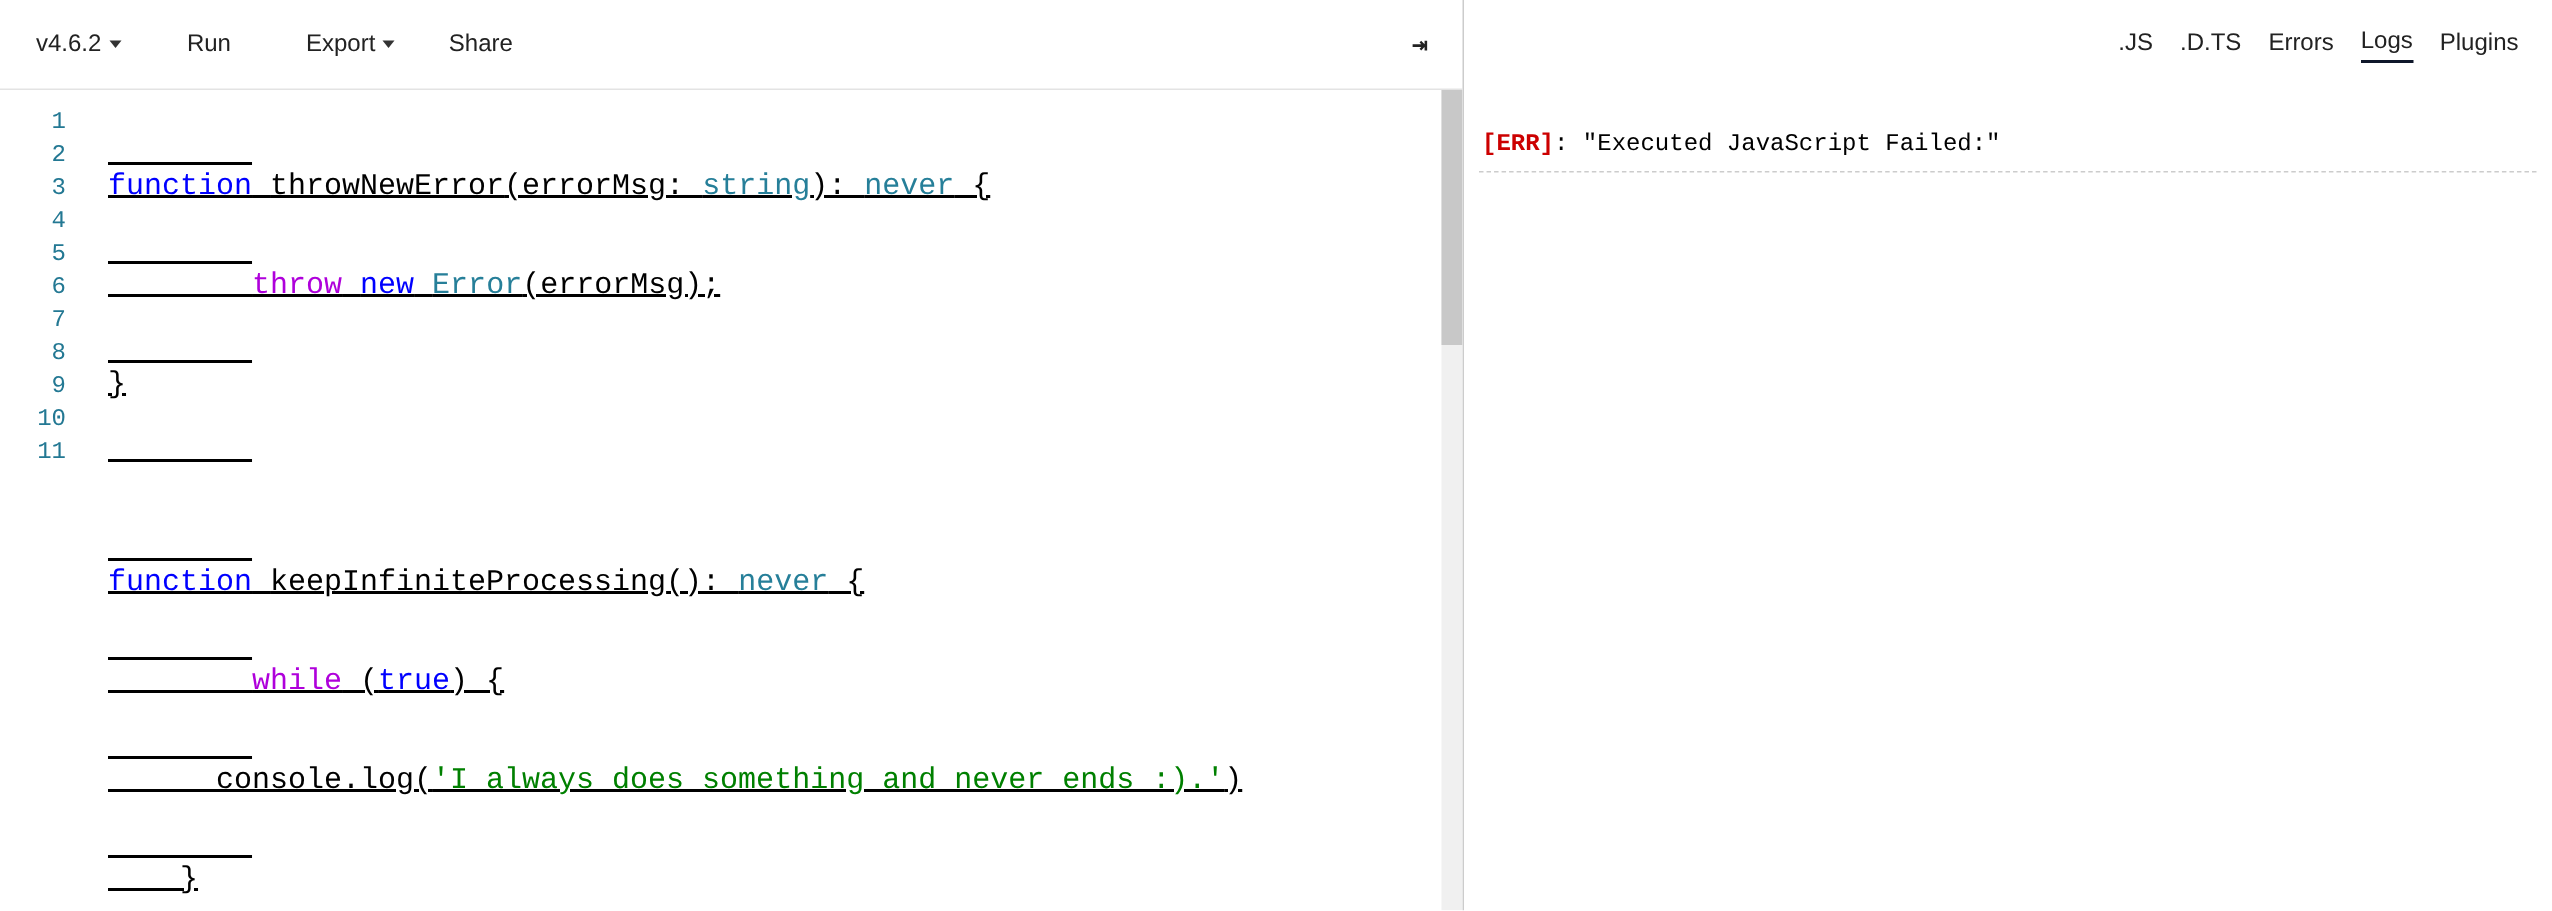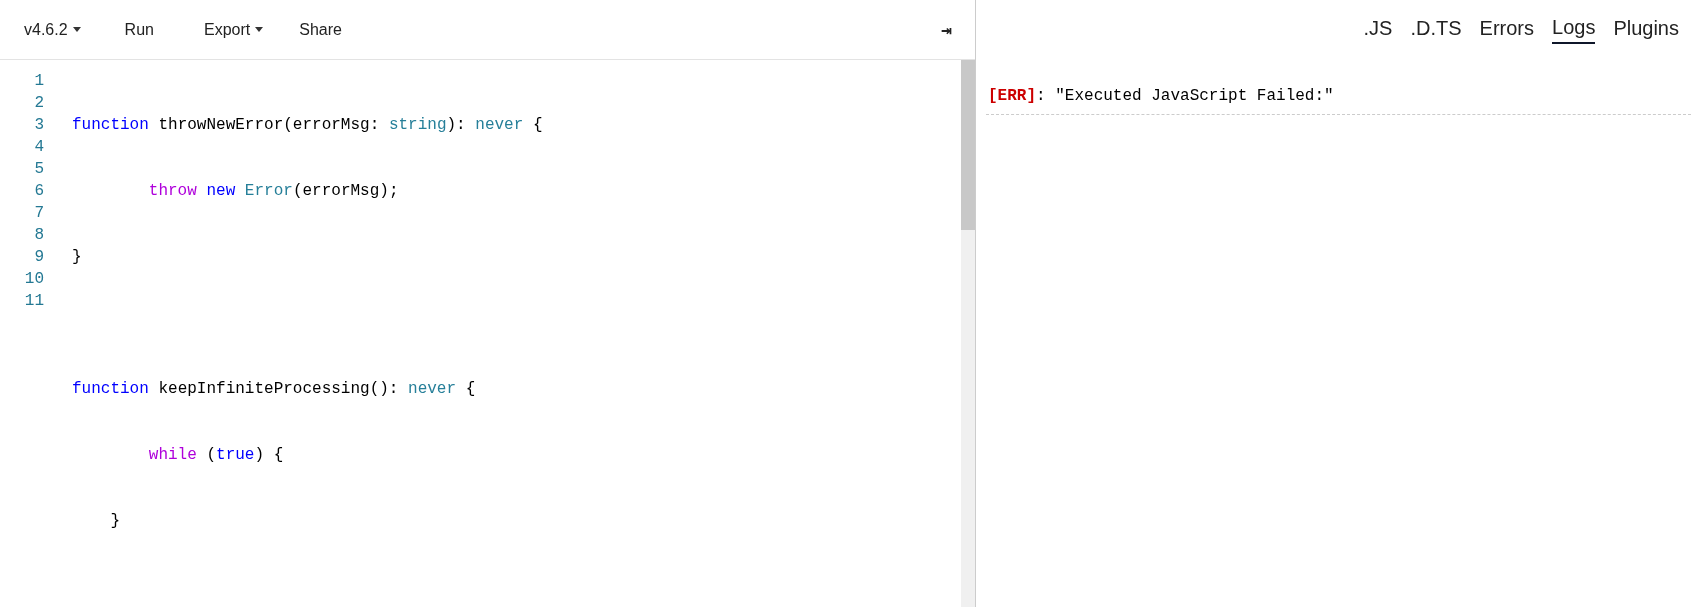--- a/index.html
+++ b/index.html
@@ -88,24 +88,25 @@
   font-size: 16px;
   line-height: 22px;
   color: #237893;
   user-select: none;
 }
 .code-area {
   flex: 1;
   padding-top: 10px;
   padding-left: 14px;
   font-family: Menlo, Consolas, "Courier New", monospace;
-  font-size: 16px;
+  font-size: 20px;
   line-height: 22px;
   white-space: pre;
   position: relative;
+  text-decoration: underline;
 }
 .code-line { display: block; min-height: 22px; }
 .scrollbar {
   width: 14px;
   background: #f0f0f0;
 }
 .scrollbar-thumb {
   background: #c8c8c8;
   width: 100%;
   height: 170px;
@@ -113,21 +114,21 @@
 
 .kw { color: #0000ff; }
 .type { color: #267f99; }
 .str { color: #008000; }
 .ctrl { color: #af00db; }
 .ident { color: #000; }
 .punct { color: #000; }
 .bool { color: #0000ff; }
 
 .tab-item {
-  font-size: 20px;
+  font-size: 16px;
   color: #222;
   cursor: pointer;
   padding-bottom: 3px;
 }
 .tab-item.active {
   border-bottom: 2px solid #0f172a;
 }
 
 .log-output {
   flex: 1;
@@ -185,20 +186,21 @@
         <div>10</div>
         <div>11</div>
       </div>
       <div class="code-area">
         <span class="code-line"><span class="kw">function</span> <span class="ident">throwNewError</span><span class="punct">(errorMsg: </span><span class="type">string</span><span class="punct">): </span><span class="type">never</span><span class="punct"> {</span></span>
         <span class="code-line"><span>        </span><span class="ctrl">throw</span><span> </span><span class="kw">new</span><span> </span><span class="type">Error</span><span class="punct">(errorMsg);</span></span>
         <span class="code-line"><span class="punct">}</span></span>
         <span class="code-line"></span>
         <span class="code-line"><span class="kw">function</span> <span class="ident">keepInfiniteProcessing</span><span class="punct">(): </span><span class="type">never</span><span class="punct"> {</span></span>
         <span class="code-line"><span>        </span><span class="ctrl">while</span><span class="punct"> (</span><span class="bool">true</span><span class="punct">) {</span></span>
+        <span class="code-line"><span>      console.log(</span><span class="str">'I always does something and never ends :).'</span><span class="punct">)</span></span>
         <span class="code-line"><span class="punct">    }</span></span>
         
         
         
       </div>
       <div class="scrollbar">
         <div class="scrollbar-thumb"></div>
       </div>
     </div>
   </div>

